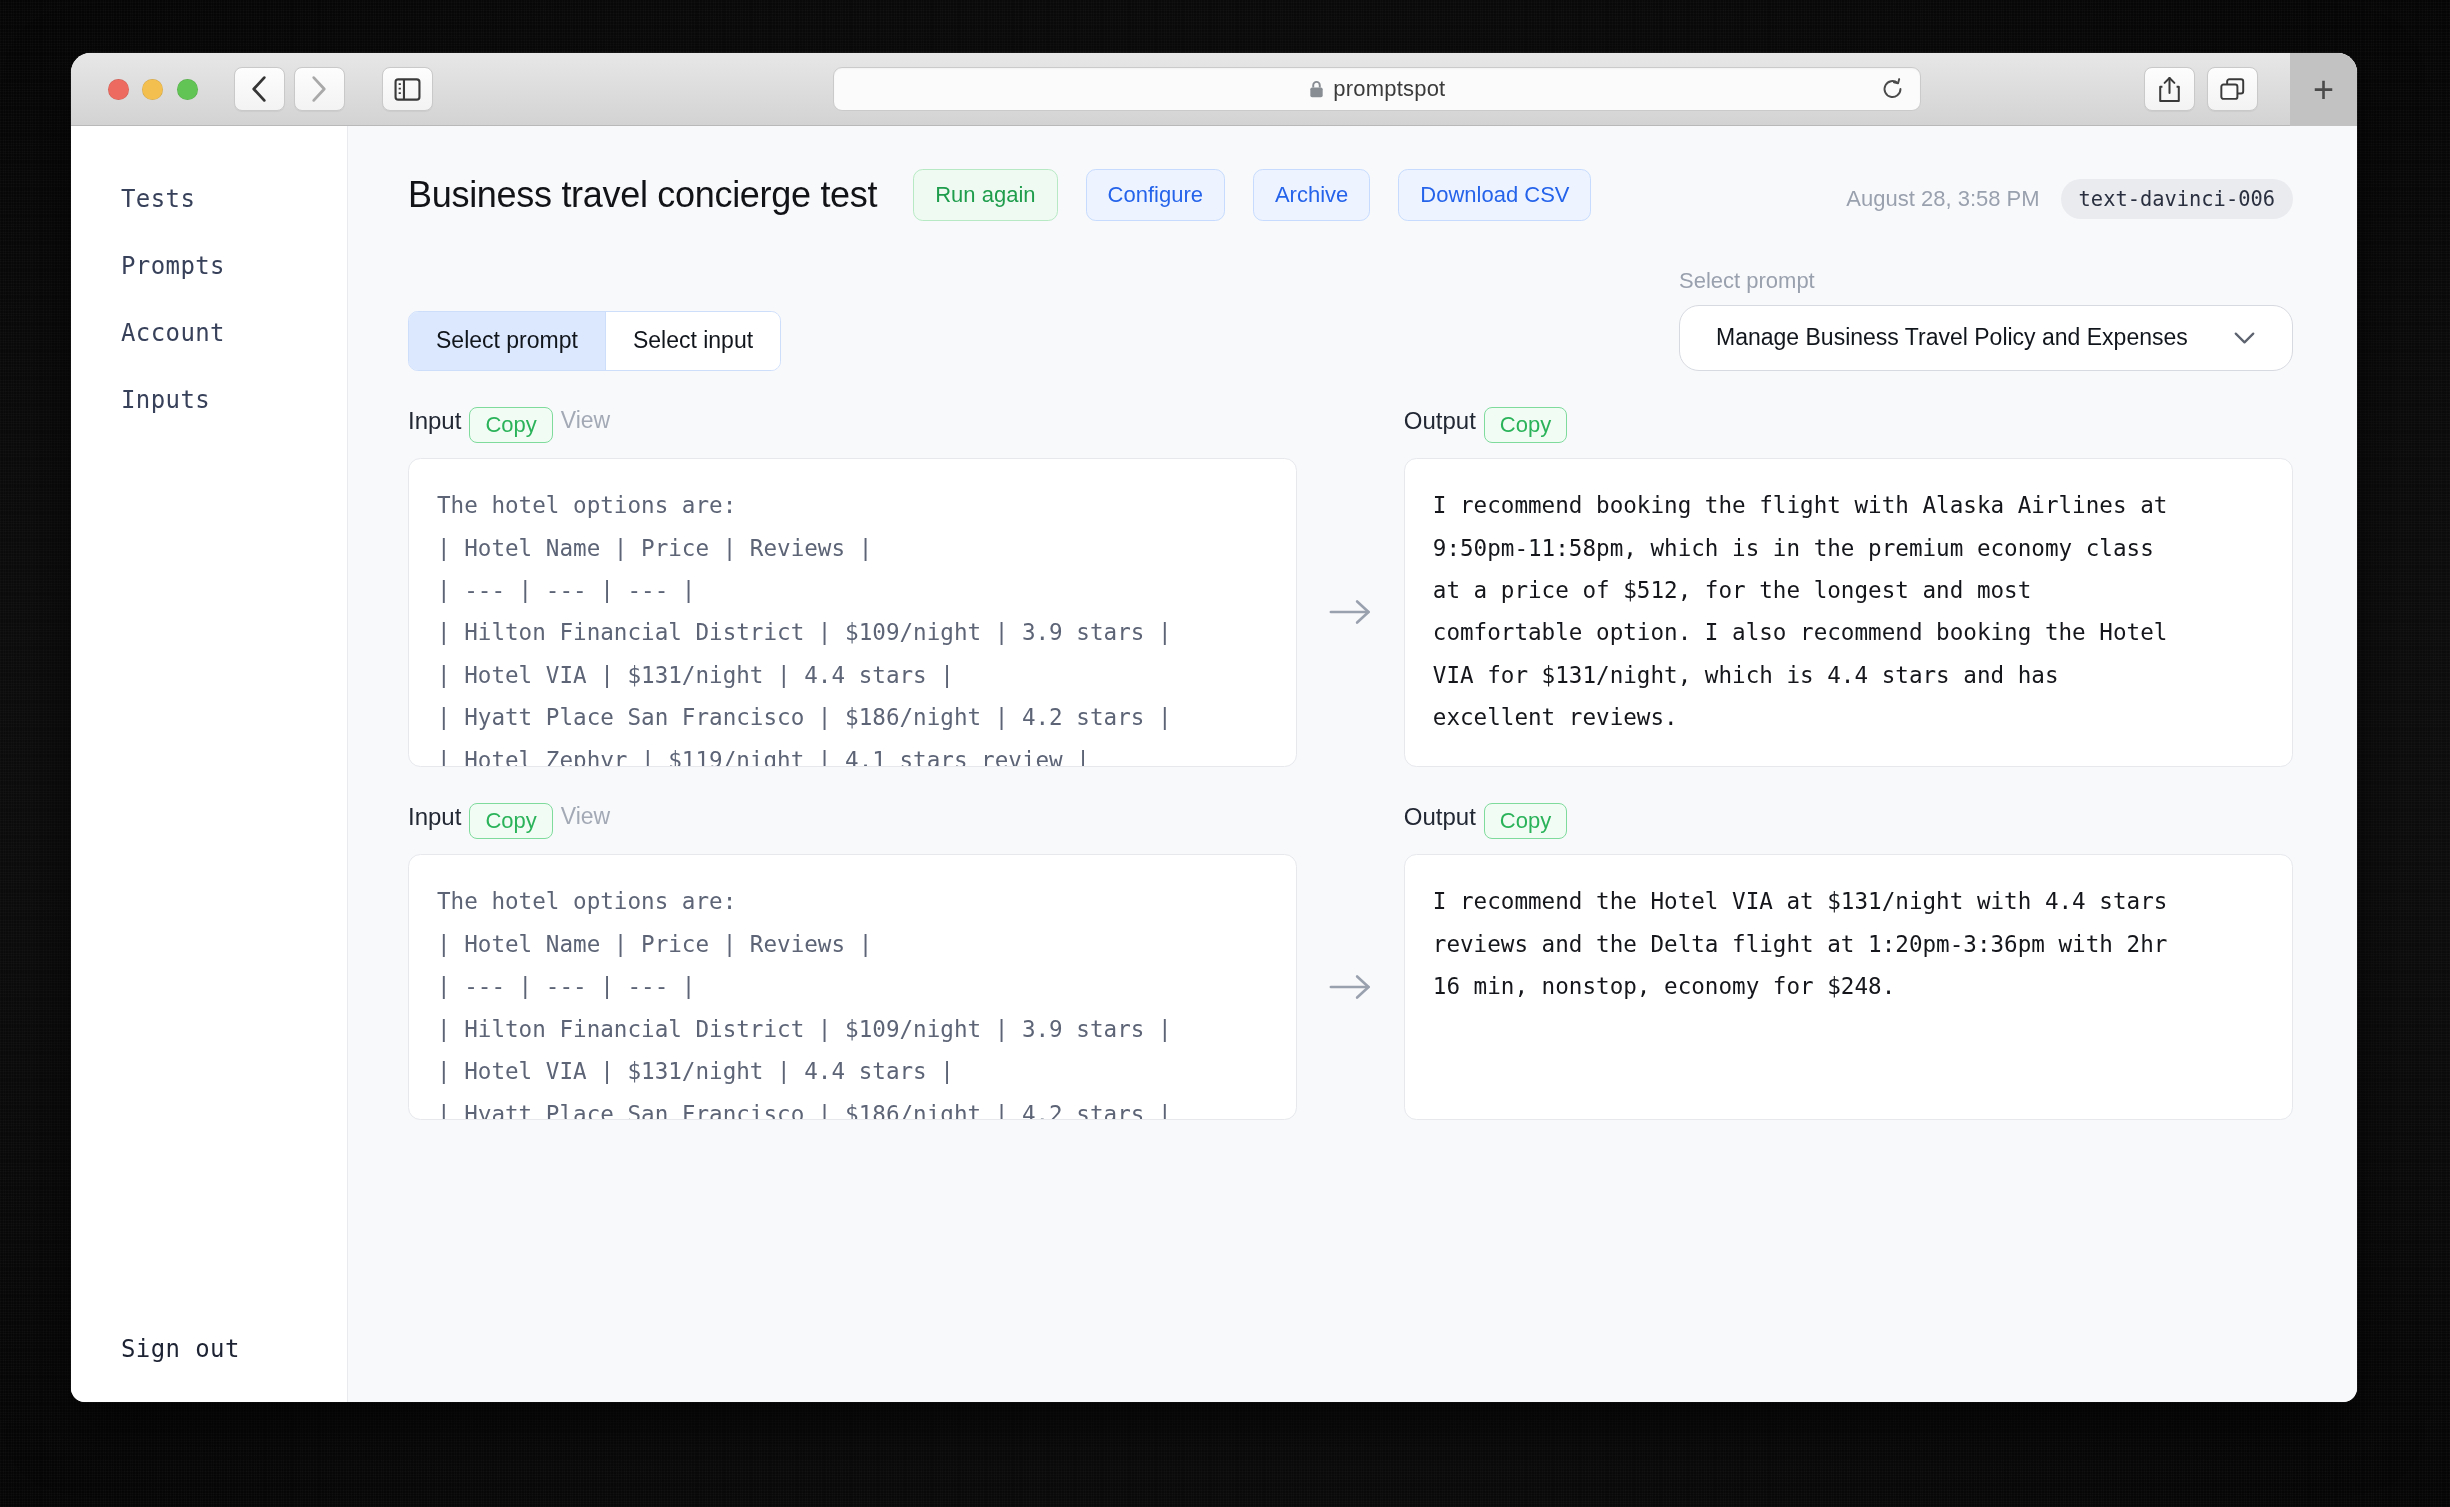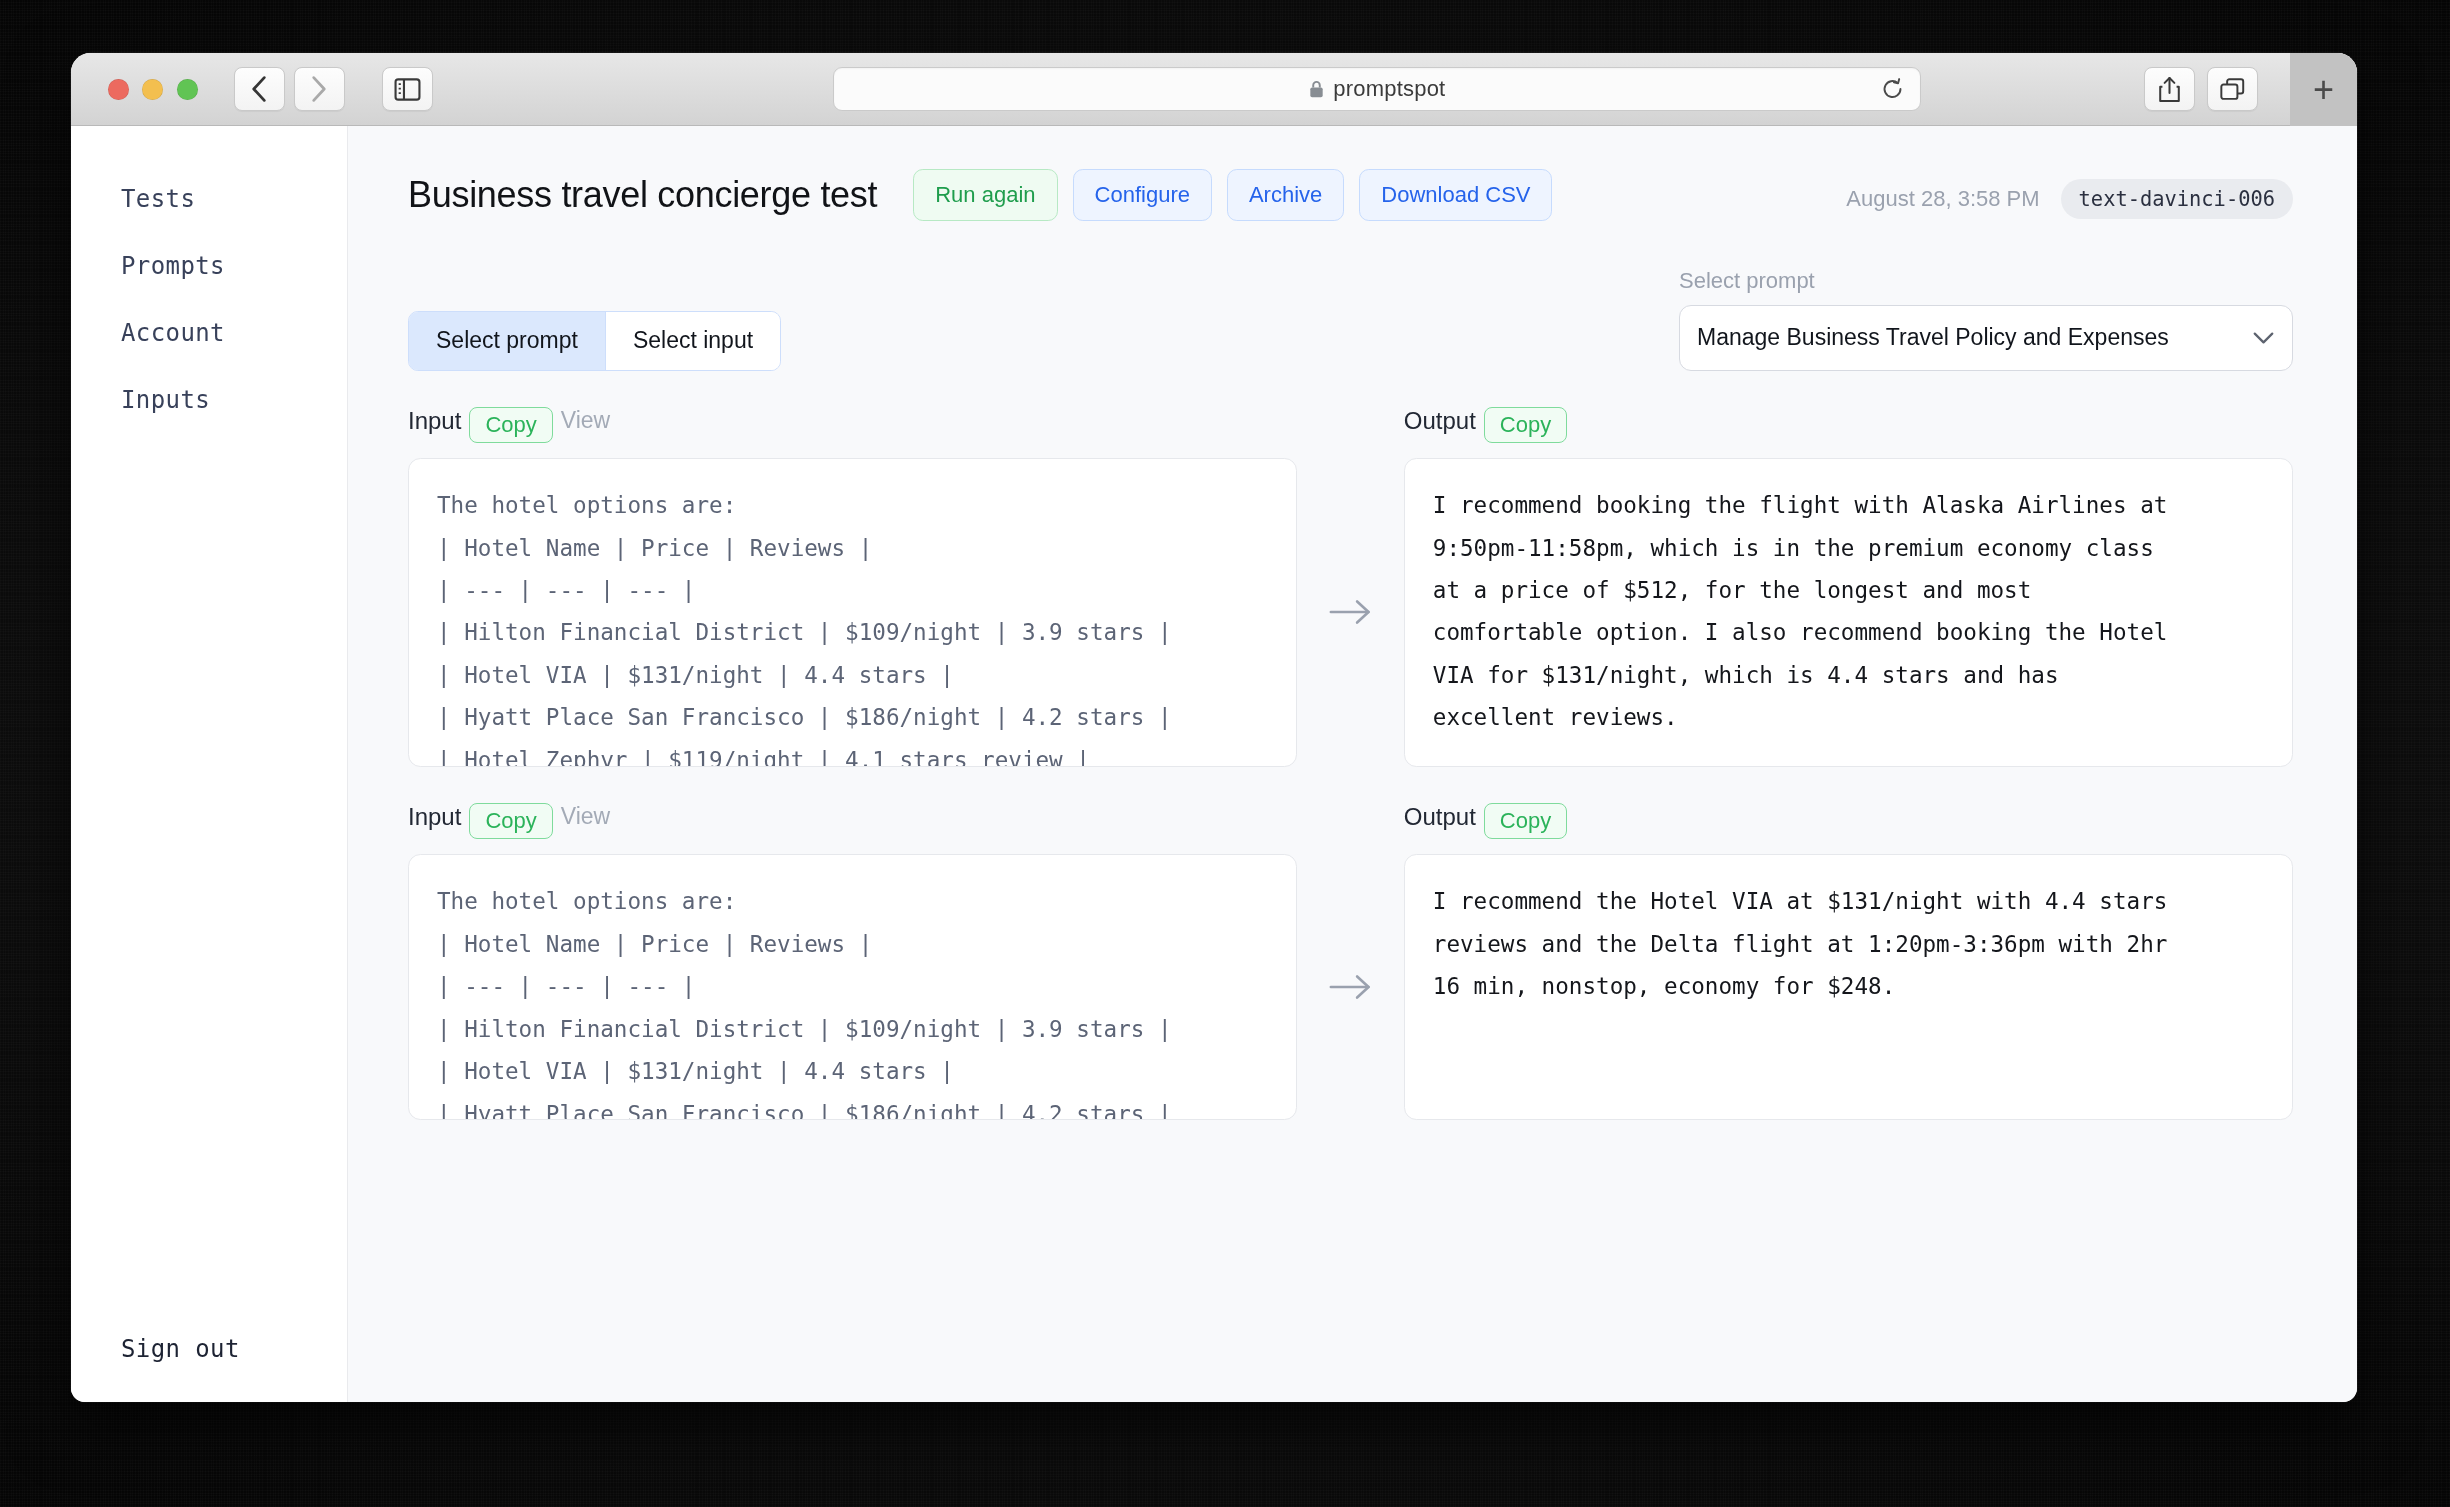--- a/index.html
+++ b/index.html
@@ -140,21 +140,21 @@
   }
 
   #headerrow { display: flex; align-items: center; }
   #pagetitle {
     font-size: 36px;
     color: #111317;
     font-weight: 400;
     letter-spacing: -0.3px;
     white-space: nowrap;
   }
-  #actionbtns { display: flex; gap: 15px; margin-left: 36px; }
+  #actionbtns { display: flex; gap: 28px; margin-left: 36px; }
   .abtn {
     border-radius: 9.8px;
     padding: 14px 21px;
     font-size: 22px;
     line-height: 1;
     white-space: nowrap;
     cursor: pointer;
   }
   .abtn.green { background: #effbf2; border: 0.9px solid #b7e9c4; color: #1f9d4d; }
   .abtn.blue  { background: #eef4ff; border: 0.9px solid #c6dbfd; color: #2563eb; }
@@ -199,23 +199,23 @@
   }
   .seg.active { background: #dbe8fd; }
   .seg + .seg { border-left: 0.9px solid #cddefb; }
 
   #selectwrap { width: 614px; }
   #selectlabel { font-size: 22px; color: #9aa1ae; margin-bottom: 10.7px; }
   #selectbox {
     height: 66px;
     background: #fff;
     border: 0.9px solid #d7dae1;
-    border-radius: 12px;
+    border-radius: 20px;
     display: flex; align-items: center;
-    padding: 0 17px;
+    padding: 0 36px;
     justify-content: space-between;
     cursor: pointer;
   }
   #selectvalue { font-size: 23px; color: #11151c; }
   #chev { color: #6b7280; display: flex; }
 
   
   .row { display: flex; margin-top: 36px; }
   .col { width: 901px; }
   .col.out { margin-left: 0; }

